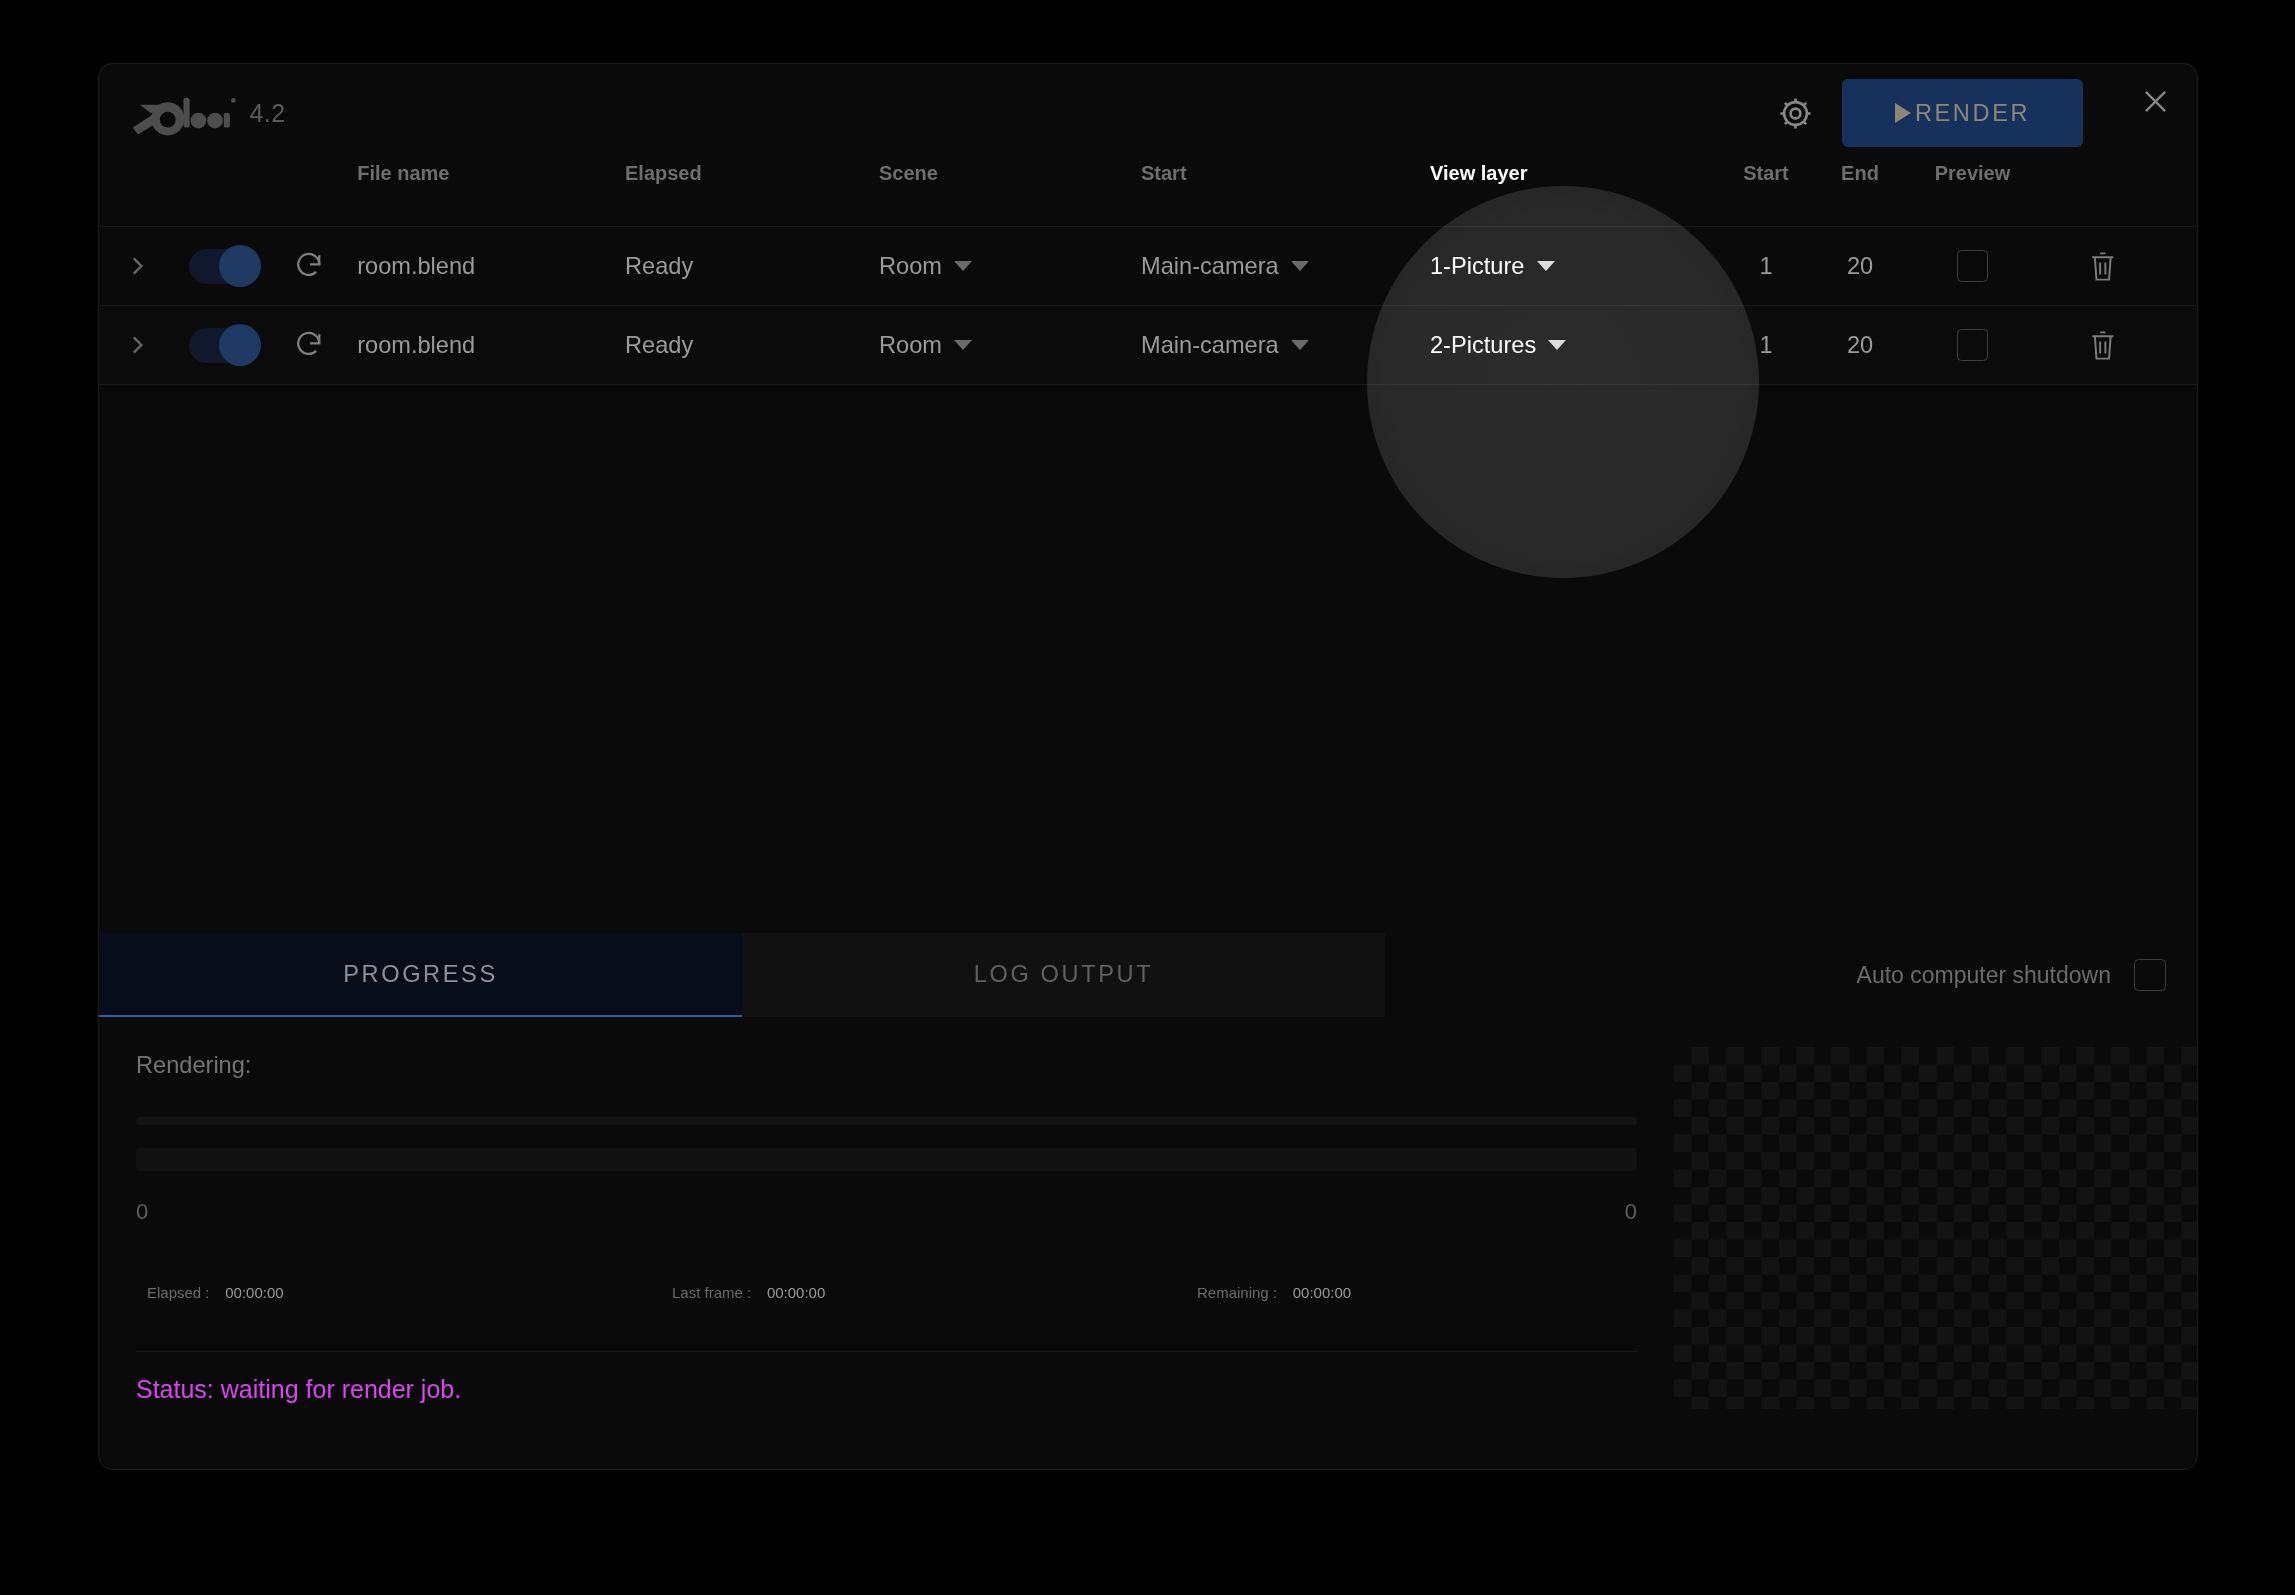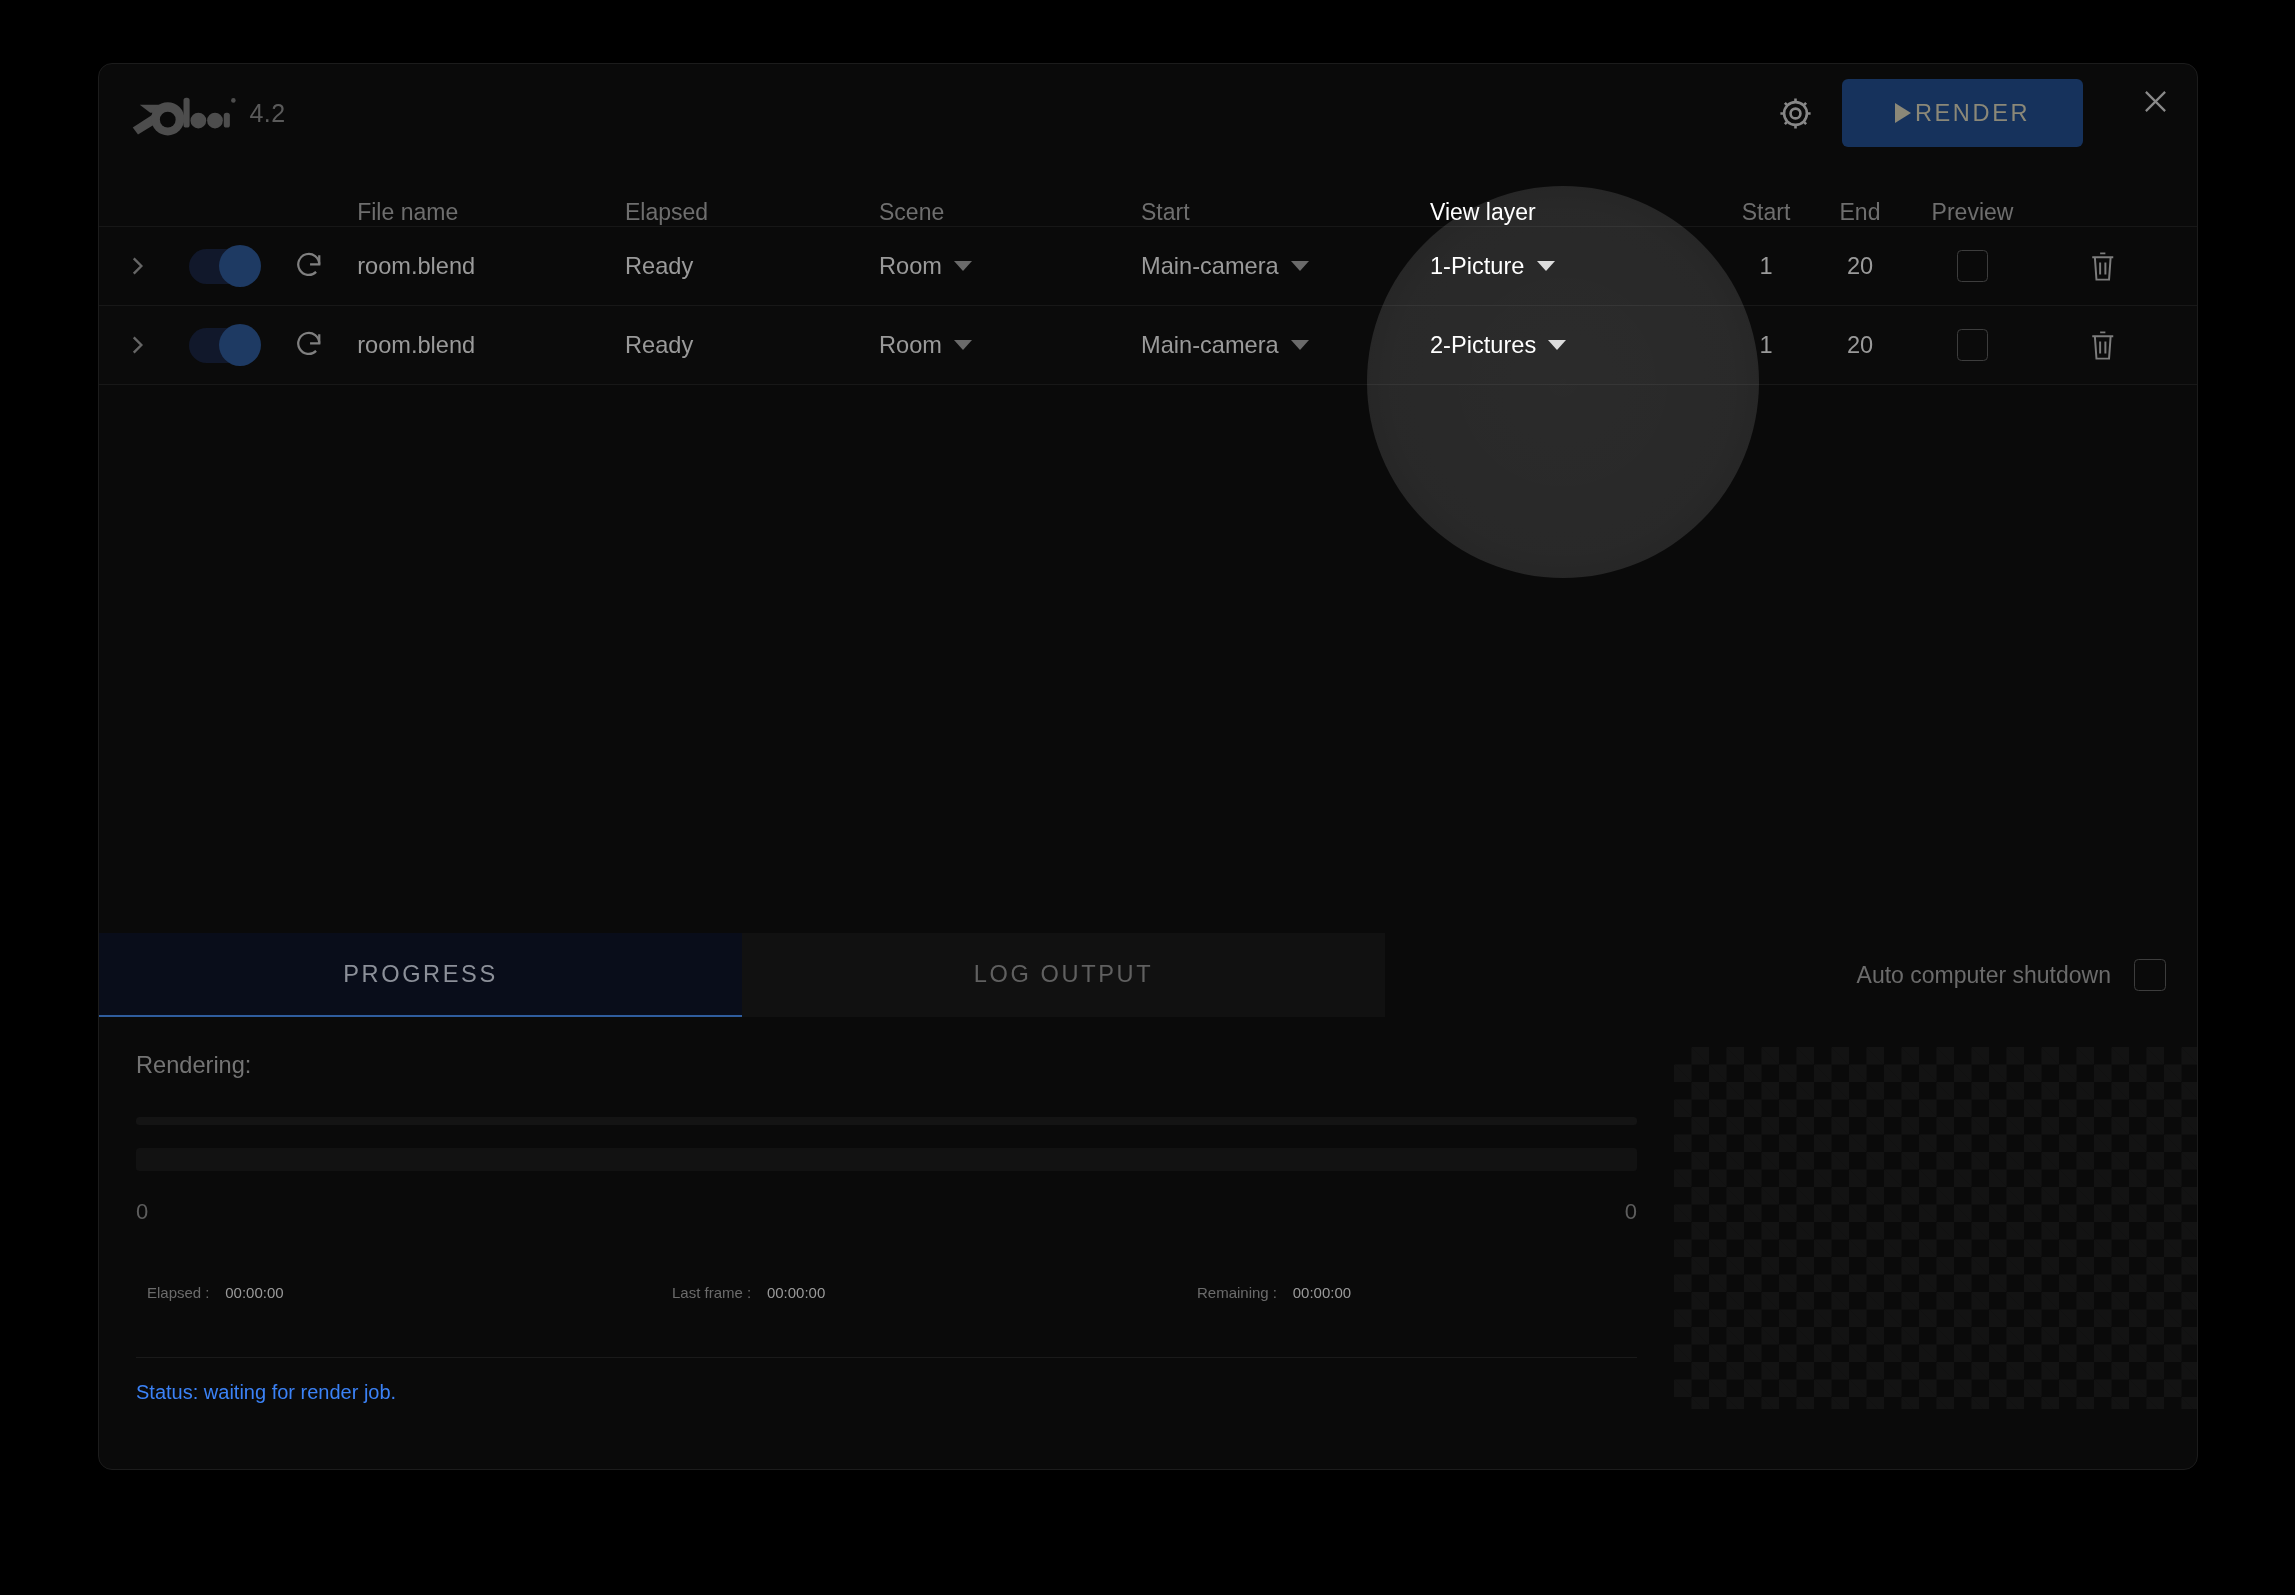--- a/index.html
+++ b/index.html
@@ -85,25 +85,26 @@
     width: 84px; height: 98px;
     display: flex; align-items: flex-start; justify-content: center;
     padding-top: 21px;
     margin-left: 30px;
   }
   .close-btn svg { width: 33px; height: 33px; }
 
   
   .table-head {
     display: flex;
-    align-items: flex-end;
+    align-items: flex-start;
     height: 65px;
-    font-size: 23px;
+    font-size: 20px;
     color: #6e6e6e;
     border-bottom: 0.9px solid #171717;
+    font-weight: bold;
   }
   .queue-row {
     display: flex;
     align-items: center;
     height: 79px;
     font-size: 23.6px;
     color: #9a9a9a;
     border-bottom: 0.9px solid #181818;
   }
   .queue-row.alt { background: #0b0b0b; }
@@ -243,22 +244,22 @@
   .time-value { color: #9a9a9a; }
   .time-item.elapsed { width: 525px; }
   .time-item.lastframe { width: 525px; }
   .status-line {
     position: absolute;
     left: 37px;
     right: 37px;
     bottom: 24.5px;
     padding-top: 23px;
     border-top: 0.9px solid #1a1a1a;
-    font-size: 20px;
-    color: #3b82f6;
+    font-size: 25px;
+    color: #d946ef;
   }
   .preview-pane {
     flex: 1;
     margin: 30px 0 19px 0;
     background-color: #0a0a0a;
     background-image:
       linear-gradient(45deg, #131313 25%, transparent 25%, transparent 75%, #131313 75%),
       linear-gradient(45deg, #131313 25%, transparent 25%, transparent 75%, #131313 75%);
     background-size: 35px 35px;
     background-position: 0 0, 17.5px 17.5px;

